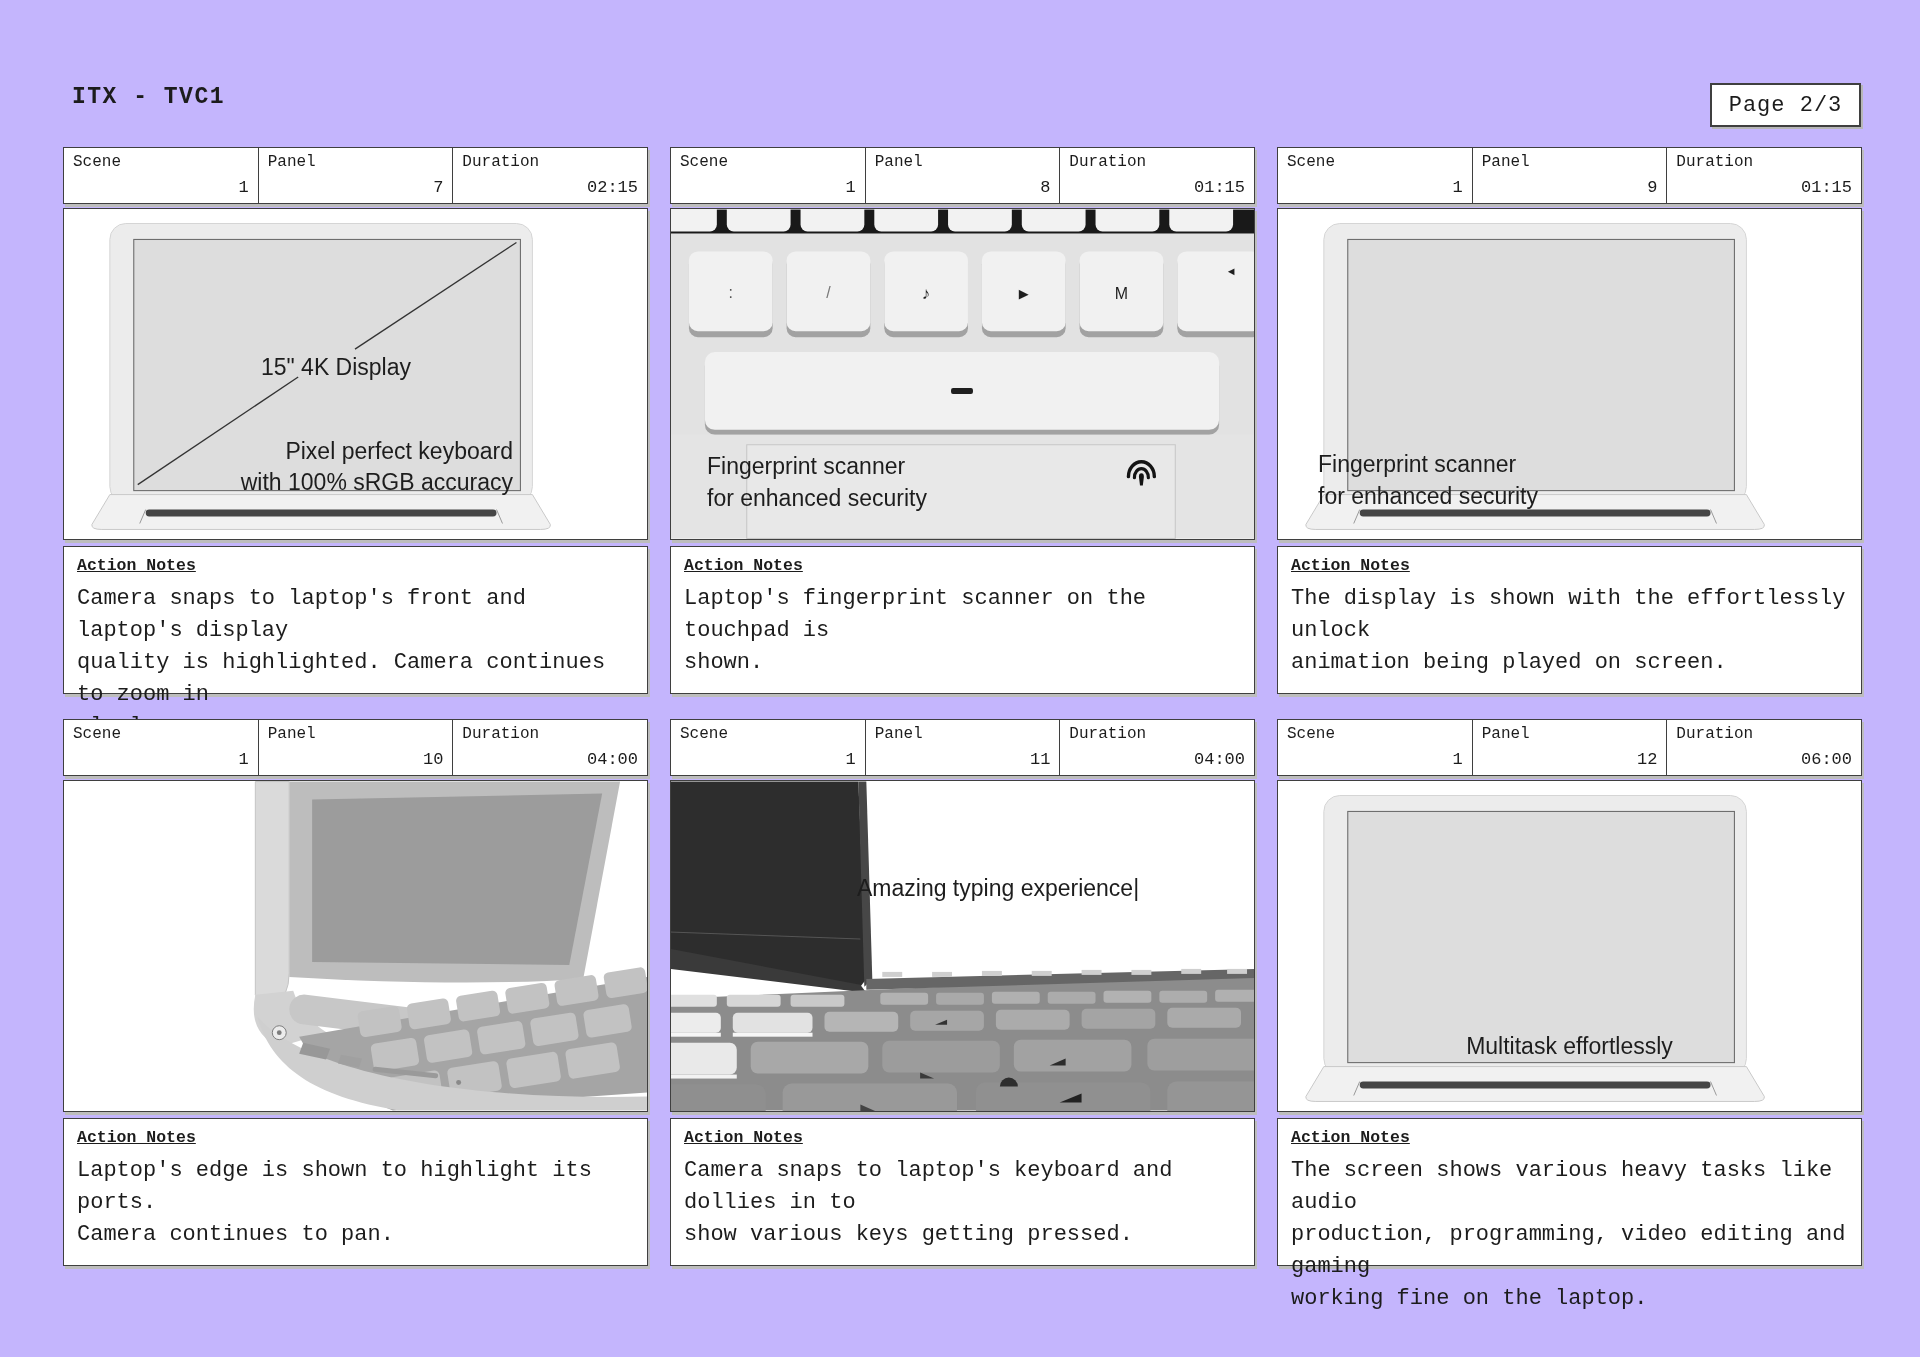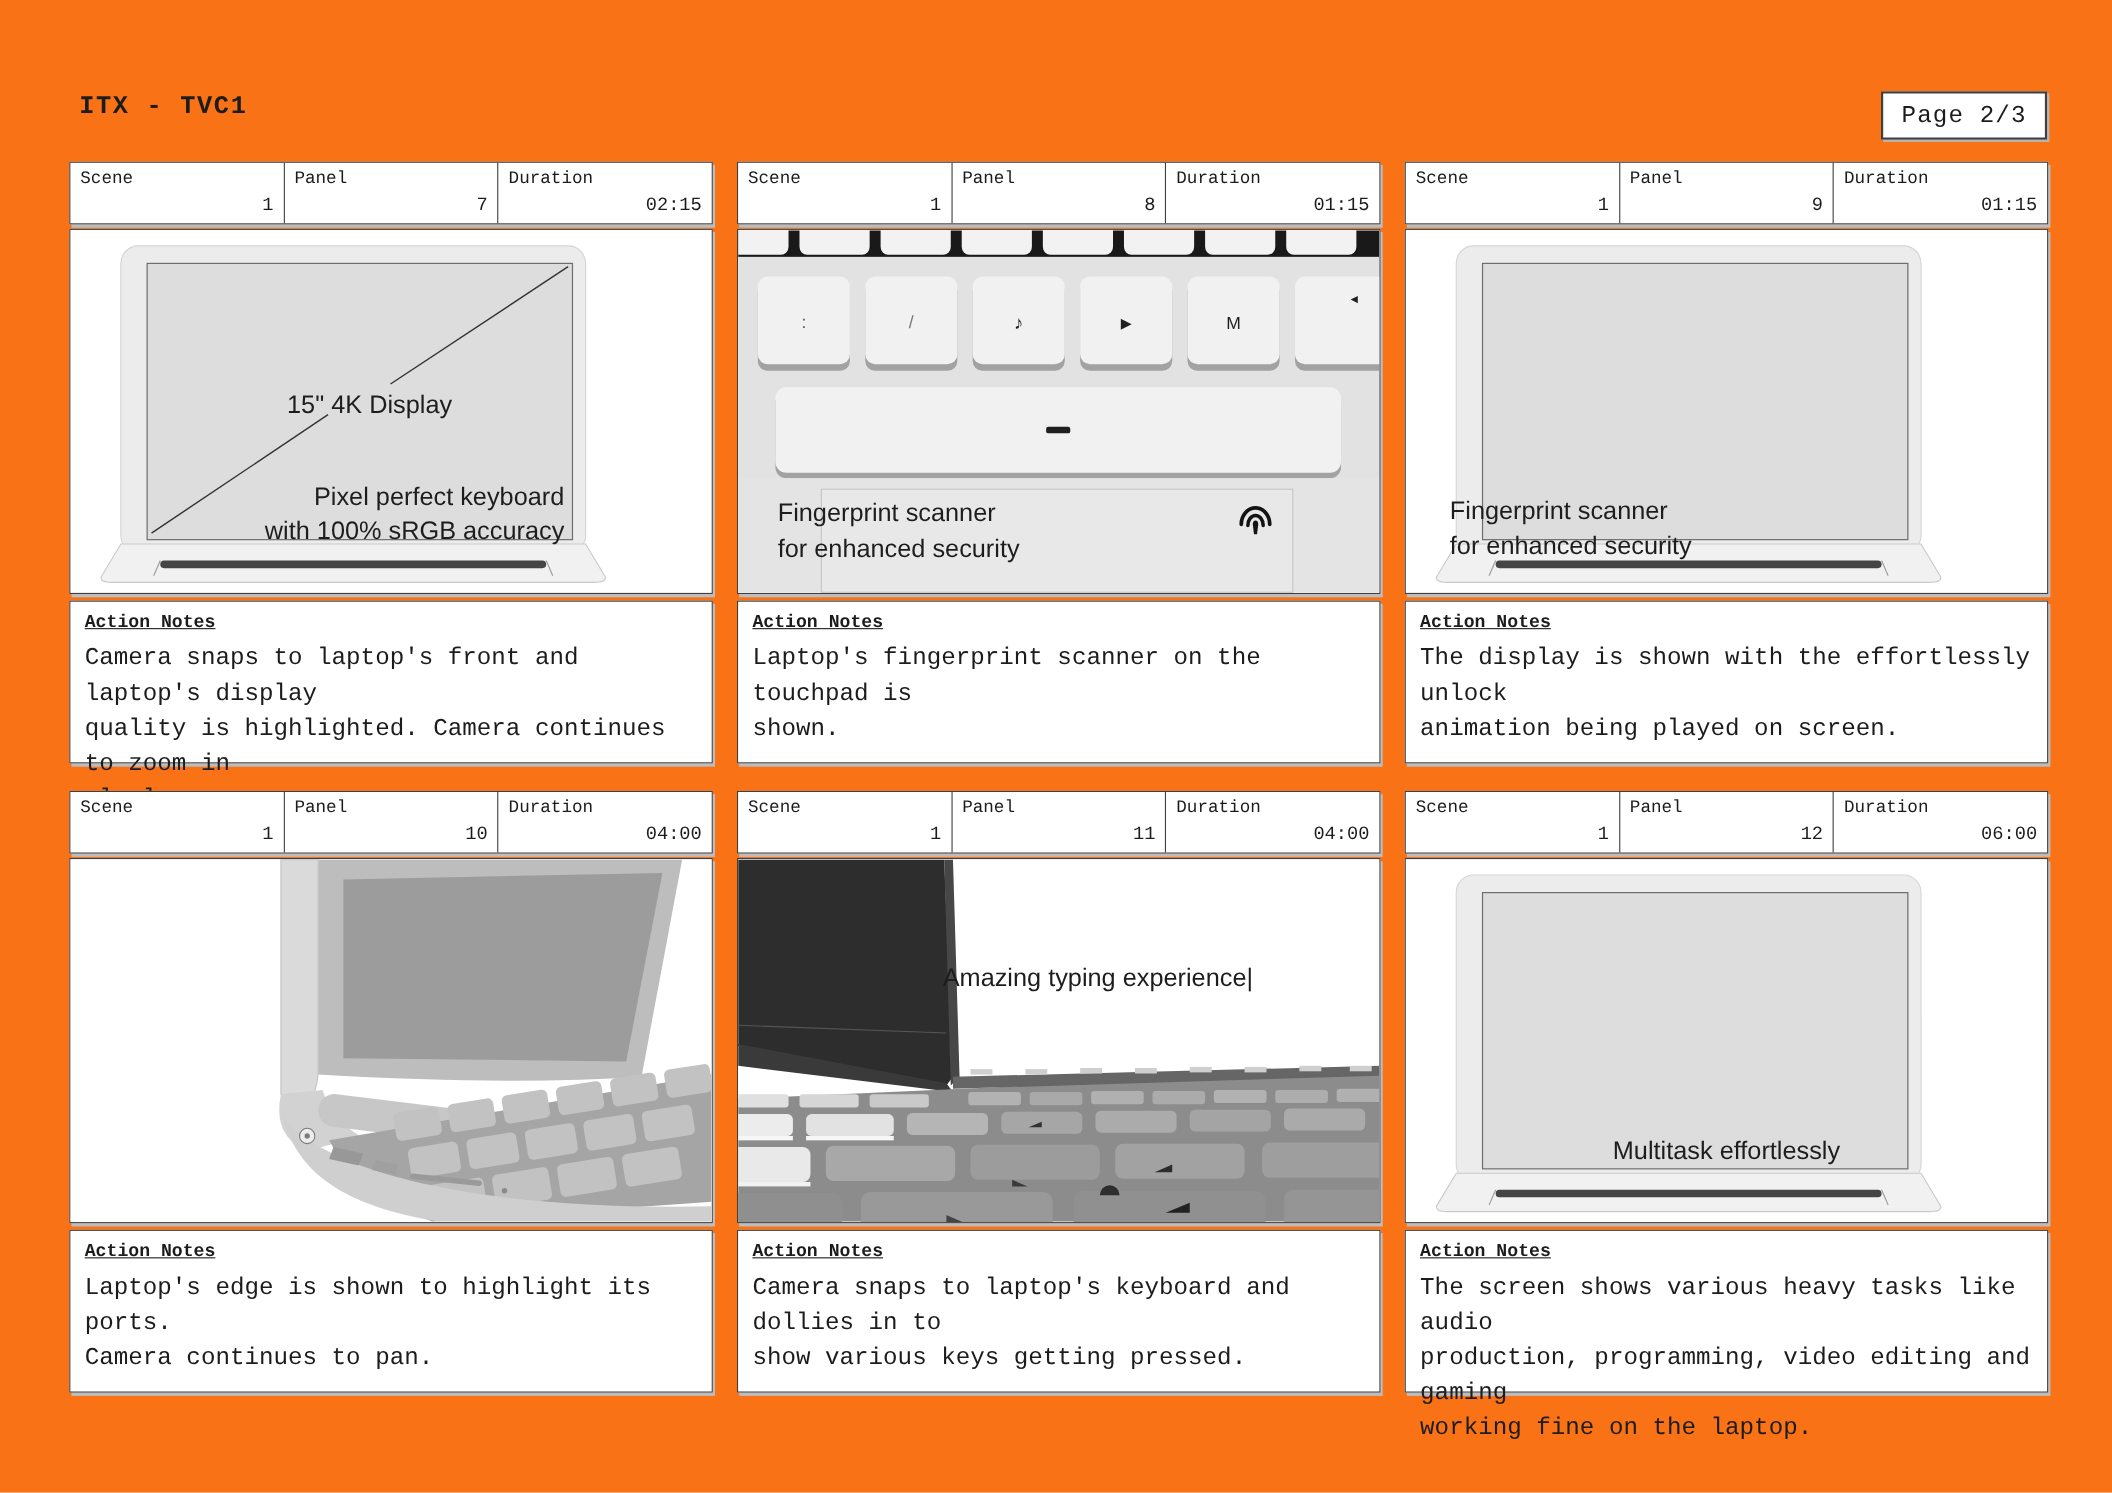--- a/index.html
+++ b/index.html
@@ -1,16 +1,16 @@
 <!DOCTYPE html>
 <html><head>
 <meta charset="utf-8">
 <style>
   html,body{margin:0;padding:0;background:#ffffff;}
-  .page{position:relative;width:1920px;height:1357px;background:#f97316;font-family:"Liberation Mono",monospace;color:#1c1c1c;overflow:hidden;}
+  .page{position:relative;width:1920px;height:1357px;background:#c4b5fd;font-family:"Liberation Mono",monospace;color:#1c1c1c;overflow:hidden;}
   .doc-title{position:absolute;left:72px;top:84px;font-size:23px;font-weight:bold;letter-spacing:1.5px;}
   .page-badge{position:absolute;left:1710px;top:83px;width:147px;height:40px;border:2px solid #3f3f3f;box-shadow:2px 2px 0 #b7b7b7;display:flex;align-items:center;justify-content:center;font-size:22px;font-weight:normal;letter-spacing:1px;background:#fff;}
   .grid{position:absolute;left:63px;top:147px;display:grid;grid-template-columns:repeat(3,585px);column-gap:22px;row-gap:25px;}
   .panel{width:585px;}
   .meta{display:flex;height:57px;border:1.6px solid #3f3f3f;box-shadow:2px 3px 0 #bdbdbd;background:#fff;box-sizing:border-box;}
   .cell{flex:1;display:flex;flex-direction:row;justify-content:space-between;padding:5px 9px 6px 9px;border-right:1.6px solid #3f3f3f;box-sizing:border-box;}
   .cell:last-child{border-right:none;}
   .cl{font-size:16px;}
   .cv{font-size:17px;align-self:flex-end;}
   .frame{position:relative;margin-top:4px;height:330px;border:1.6px solid #3f3f3f;box-shadow:2px 3px 0 #bdbdbd;background:#fff;box-sizing:content-box;overflow:hidden;}

